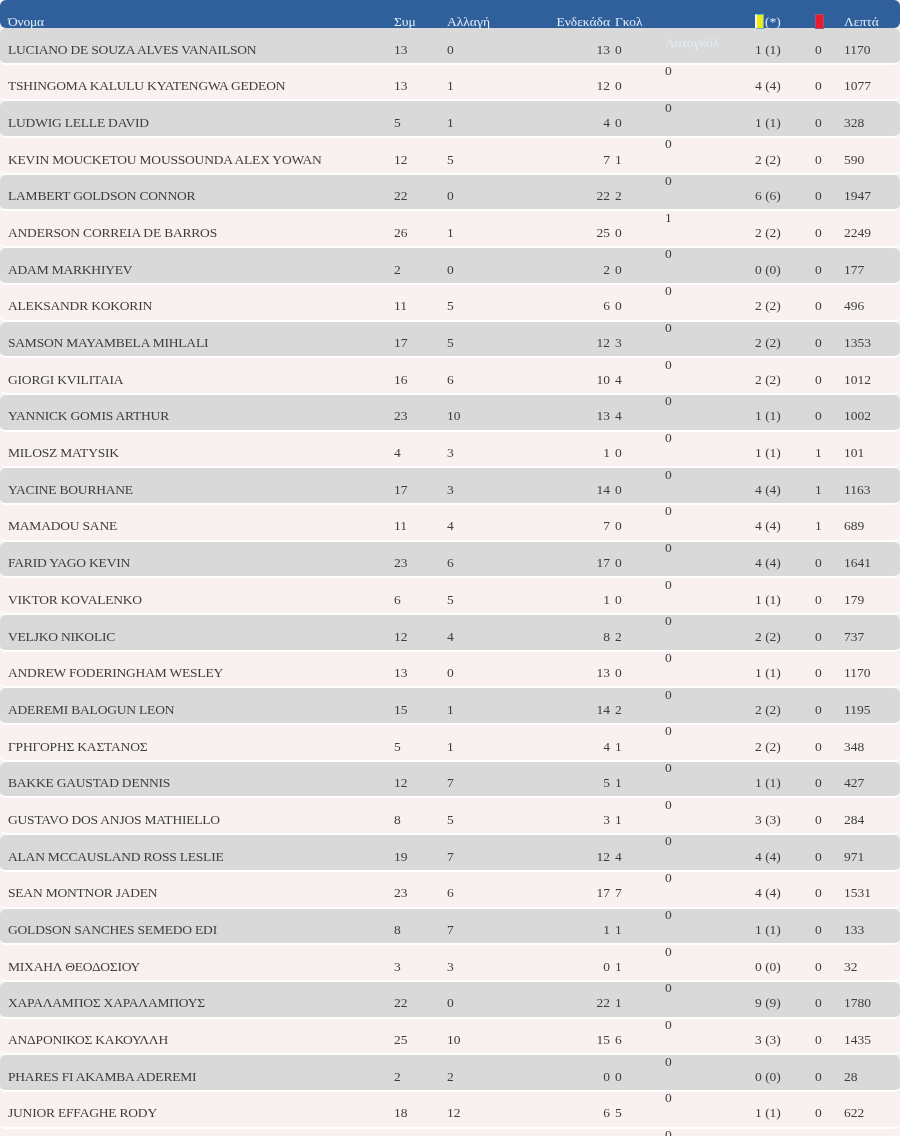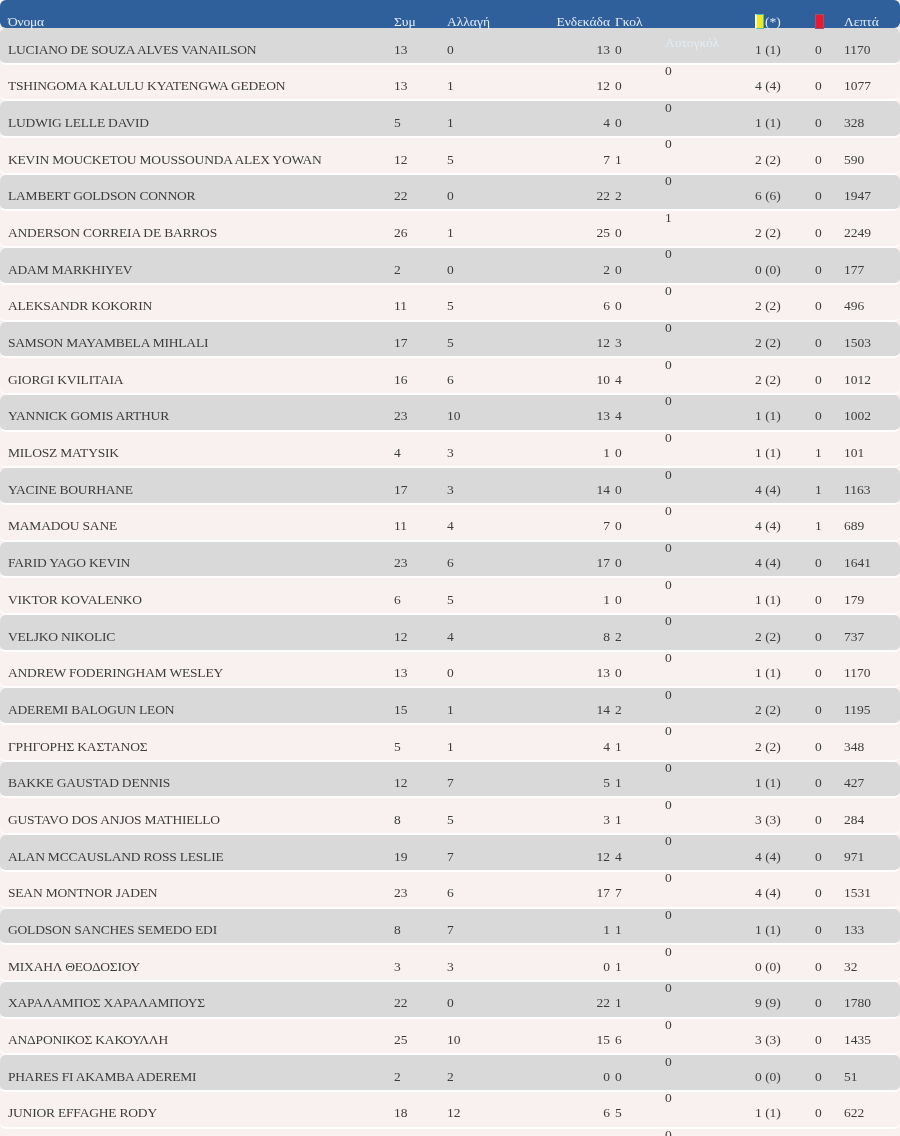--- a/index.html
+++ b/index.html
@@ -163,21 +163,21 @@
       </div>
       <div class="row grid">
         <div class="cell col-name">SAMSON MAYAMBELA MIHLALI</div>
         <div class="cell col-sym">17</div>
         <div class="cell col-allagi">5</div>
         <div class="cell col-endekada">12</div>
         <div class="cell col-gkol">3</div>
         <div class="cell col-autogkol">0</div>
         <div class="cell col-yellow">2 (2)</div>
         <div class="cell col-red">0</div>
-        <div class="cell col-lepta">1503</div>
+        <div class="cell col-lepta">1353</div>
       </div>
       <div class="row grid">
         <div class="cell col-name">GIORGI KVILITAIA</div>
         <div class="cell col-sym">16</div>
         <div class="cell col-allagi">6</div>
         <div class="cell col-endekada">10</div>
         <div class="cell col-gkol">4</div>
         <div class="cell col-autogkol">0</div>
         <div class="cell col-yellow">2 (2)</div>
         <div class="cell col-red">0</div>
@@ -383,21 +383,21 @@
       </div>
       <div class="row grid">
         <div class="cell col-name">PHARES FI AKAMBA ADEREMI</div>
         <div class="cell col-sym">2</div>
         <div class="cell col-allagi">2</div>
         <div class="cell col-endekada">0</div>
         <div class="cell col-gkol">0</div>
         <div class="cell col-autogkol">0</div>
         <div class="cell col-yellow">0 (0)</div>
         <div class="cell col-red">0</div>
-        <div class="cell col-lepta">51</div>
+        <div class="cell col-lepta">28</div>
       </div>
       <div class="row grid">
         <div class="cell col-name">JUNIOR EFFAGHE RODY</div>
         <div class="cell col-sym">18</div>
         <div class="cell col-allagi">12</div>
         <div class="cell col-endekada">6</div>
         <div class="cell col-gkol">5</div>
         <div class="cell col-autogkol">0</div>
         <div class="cell col-yellow">1 (1)</div>
         <div class="cell col-red">0</div>

